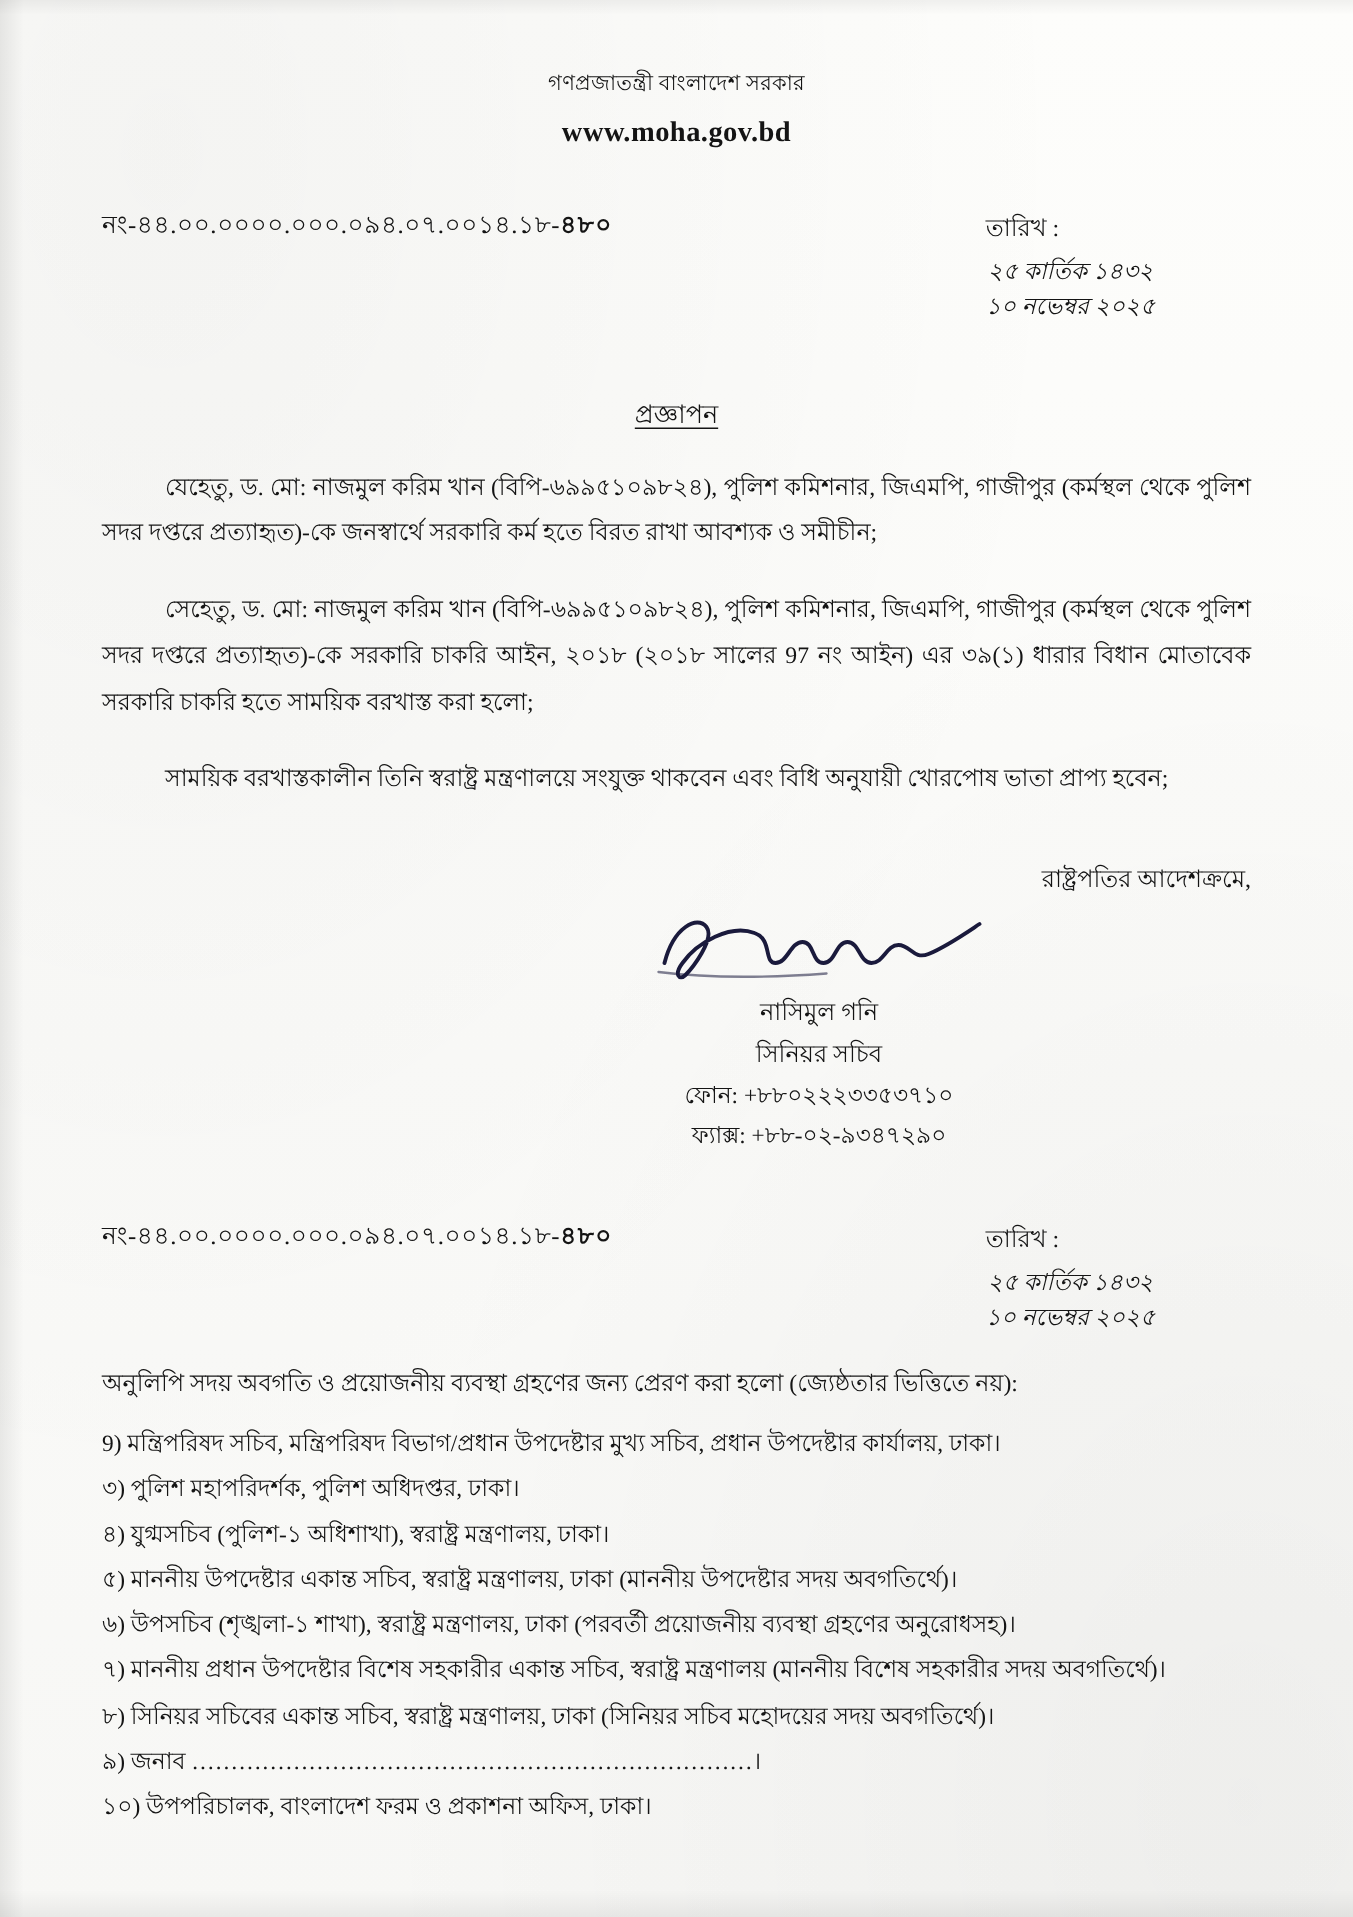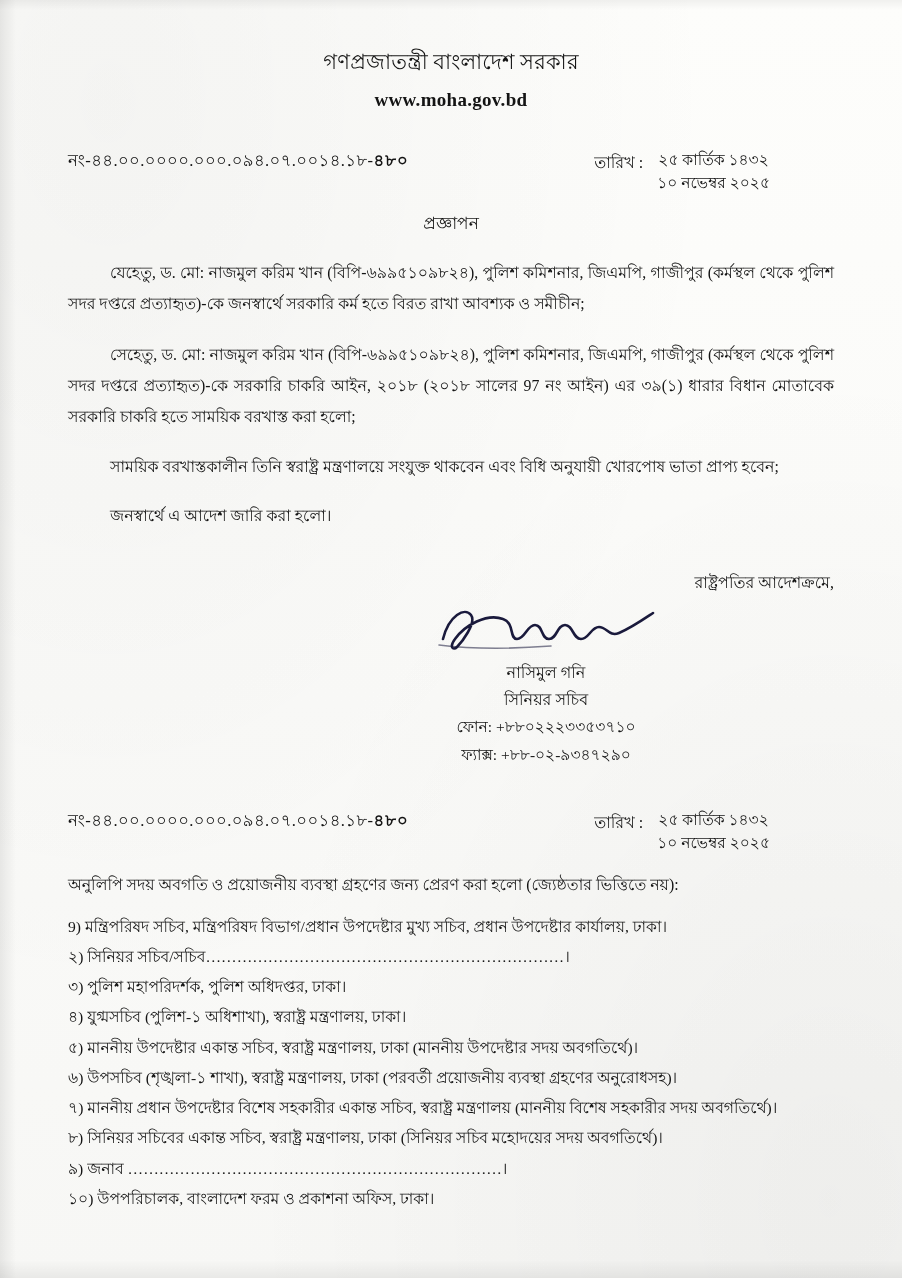--- a/index.html
+++ b/index.html
@@ -34,21 +34,21 @@
     box-sizing: border-box;
   }
 
   
   .letterhead {
     text-align: center;
     margin-top: 22px;
     line-height: 1.55;
   }
   .letterhead .ln {
-    font-size: 21px;
+    font-size: 14px;
     letter-spacing: 0.2px;
   }
   .letterhead .web {
     font-size: 19px;
     font-weight: bold;
     margin-top: 6px;
     letter-spacing: 0.3px;
   }
 
   
@@ -63,40 +63,43 @@
     letter-spacing: 0.4px;
     white-space: nowrap;
   }
   .memo-no .serial {
     font-weight: bold;
     letter-spacing: 1px;
   }
   .date-block {
     display: flex;
     align-items: flex-start;
-    gap: 14px;
+    gap: 4px;
     padding-right: 64px;
+    flex-direction: column;
   }
   .date-label {
     font-size: 16px;
     padding-top: 2px;
     white-space: nowrap;
   }
   .date-lines {
     text-align: center;
     font-size: 15.5px;
     line-height: 1.5;
     white-space: nowrap;
+    font-style: italic;
   }
 
   
   .doc-title {
     text-align: center;
     font-size: 17px;
-    margin-top: 16px;
+    margin-top: 46px;
+    text-decoration: underline;
     text-underline-offset: 3px;
   }
 
   
   .para {
     font-size: 15.8px;
     line-height: 1.95;
     text-align: justify;
     text-justify: inter-word;
     margin-top: 20px;
@@ -211,21 +214,20 @@
           <div>১০ নভেম্বর ২০২৫</div>
         </div>
       </div>
     </div>
 
     <div class="doc-title">প্রজ্ঞাপন</div>
 
     <div class="para">যেহেতু, ড. মো: নাজমুল করিম খান (বিপি-৬৯৯৫১০৯৮২৪), পুলিশ কমিশনার, জিএমপি, গাজীপুর (কর্মস্থল থেকে পুলিশ সদর দপ্তরে প্রত্যাহৃত)-কে জনস্বার্থে সরকারি কর্ম হতে বিরত রাখা আবশ্যক ও সমীচীন;</div>
     <div class="para">সেহেতু, ড. মো: নাজমুল করিম খান (বিপি-৬৯৯৫১০৯৮২৪), পুলিশ কমিশনার, জিএমপি, গাজীপুর (কর্মস্থল থেকে পুলিশ সদর দপ্তরে প্রত্যাহৃত)-কে সরকারি চাকরি আইন, ২০১৮ (২০১৮ সালের 97 নং আইন) এর ৩৯(১) ধারার বিধান মোতাবেক সরকারি চাকরি হতে সাময়িক বরখাস্ত করা হলো;</div>
     <div class="para">সাময়িক বরখাস্তকালীন তিনি স্বরাষ্ট্র মন্ত্রণালয়ে সংযুক্ত থাকবেন এবং বিধি অনুযায়ী খোরপোষ ভাতা প্রাপ্য হবেন;</div>
-    <div class="para tight">জনস্বার্থে এ আদেশ জারি করা হলো।</div>
 
     <div class="sig-zone">
       <div class="order-by">রাষ্ট্রপতির আদেশক্রমে,</div>
 
       <div class="sig-wrap">
         <svg class="sig-svg" width="230" height="58" viewBox="0 0 230 58">
           <path d="M12,40 C18,16 34,8 40,16 C46,24 30,44 26,48 C22,52 18,48 24,40 C34,26 56,14 72,20 C84,24 78,40 86,40 C94,40 96,26 104,26 C112,26 110,40 118,40 C126,40 126,26 134,26 C142,26 142,40 150,40 C158,40 160,28 168,28 C176,28 178,38 188,34 C200,29 210,22 222,14" fill="none" stroke="#1a1a3c" stroke-width="2.6" stroke-linecap="round" stroke-linejoin="round"></path>
           <path d="M8,46 C40,50 80,50 120,47" fill="none" stroke="#1a1a3c" stroke-width="1.6" stroke-linecap="round" opacity="0.55"></path>
         </svg>
       </div>
@@ -245,21 +247,20 @@
         <div class="date-lines">
           <div>২৫ কার্তিক ১৪৩২</div>
           <div>১০ নভেম্বর ২০২৫</div>
         </div>
       </div>
     </div>
 
     <div class="copy-intro">অনুলিপি সদয় অবগতি ও প্রয়োজনীয় ব্যবস্থা গ্রহণের জন্য প্রেরণ করা হলো (জ্যেষ্ঠতার ভিত্তিতে নয়):</div>
     <ol class="copy-list">
       <li>9) মন্ত্রিপরিষদ সচিব, মন্ত্রিপরিষদ বিভাগ/প্রধান উপদেষ্টার মুখ্য সচিব, প্রধান উপদেষ্টার কার্যালয়, ঢাকা।</li>
-      <li>২) সিনিয়র সচিব/সচিব……………………………………………………………।</li>
       <li>৩) পুলিশ মহাপরিদর্শক, পুলিশ অধিদপ্তর, ঢাকা।</li>
       <li>৪) যুগ্মসচিব (পুলিশ-১ অধিশাখা), স্বরাষ্ট্র মন্ত্রণালয়, ঢাকা।</li>
       <li>৫) মাননীয় উপদেষ্টার একান্ত সচিব, স্বরাষ্ট্র মন্ত্রণালয়, ঢাকা (মাননীয় উপদেষ্টার সদয় অবগতির্থে)।</li>
       <li>৬) উপসচিব (শৃঙ্খলা-১ শাখা), স্বরাষ্ট্র মন্ত্রণালয়, ঢাকা (পরবর্তী প্রয়োজনীয় ব্যবস্থা গ্রহণের অনুরোধসহ)।</li>
       <li>৭) মাননীয় প্রধান উপদেষ্টার বিশেষ সহকারীর একান্ত সচিব, স্বরাষ্ট্র মন্ত্রণালয় (মাননীয় বিশেষ সহকারীর সদয় অবগতির্থে)।</li>
       <li>৮) সিনিয়র সচিবের একান্ত সচিব, স্বরাষ্ট্র মন্ত্রণালয়, ঢাকা (সিনিয়র সচিব মহোদয়ের সদয় অবগতির্থে)।</li>
       <li>৯) জনাব ………………………………………………………………।</li>
       <li>১০) উপপরিচালক, বাংলাদেশ ফরম ও প্রকাশনা অফিস, ঢাকা।</li>
 
     </ol>

